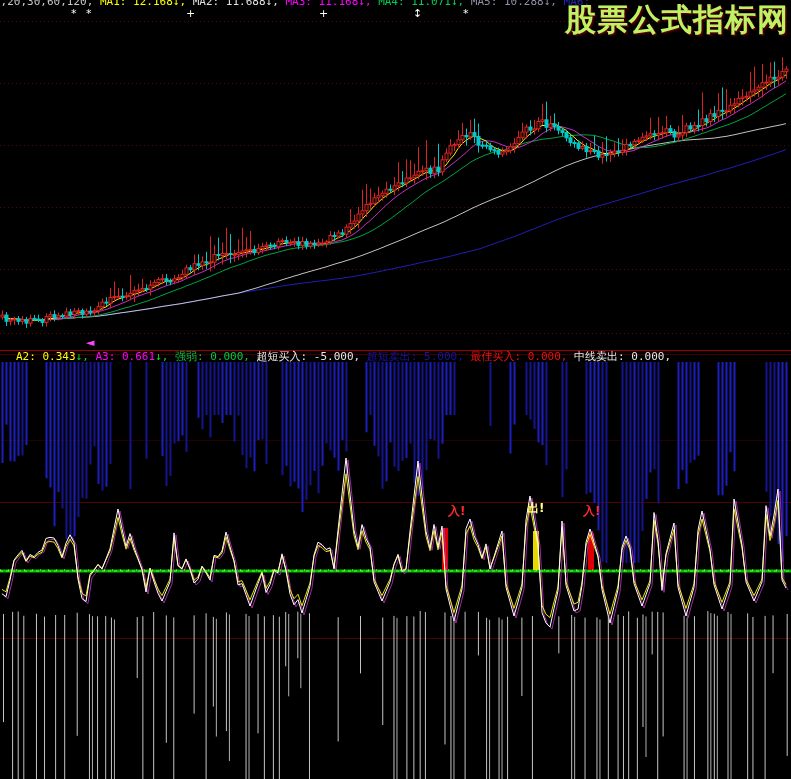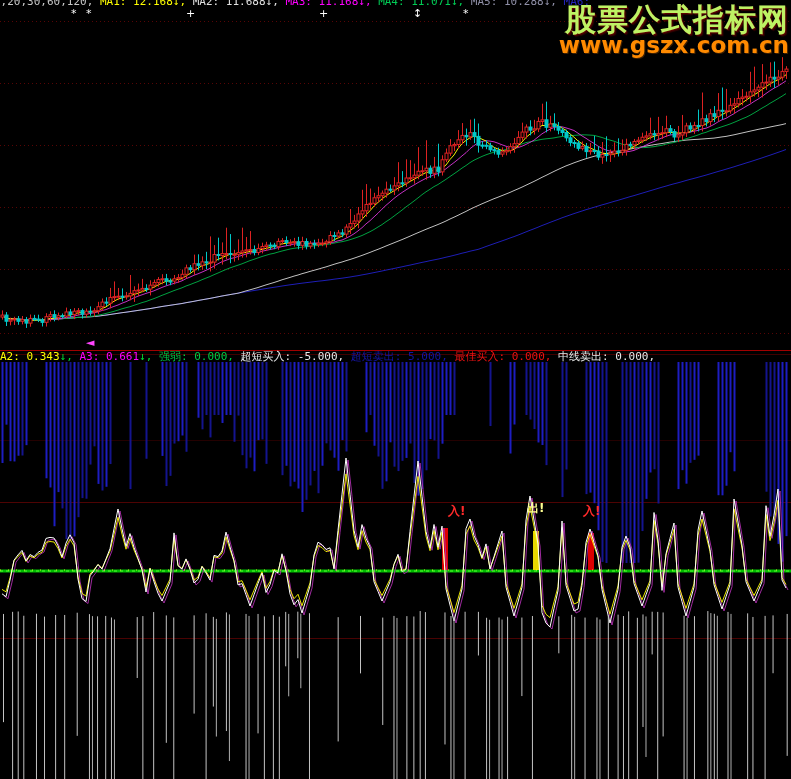--- a/index.html
+++ b/index.html
@@ -2,21 +2,21 @@
 <html><head>
 <meta charset="utf-8">
 <style>
   html,body{margin:0;padding:0;background:#000;}
   .screen{position:relative;width:791px;height:779px;background:#000;overflow:hidden;
           font-family:"DejaVu Sans","Liberation Sans",sans-serif;}
   #chart-svg{position:absolute;left:0;top:0;}
   .readout{position:absolute;white-space:pre;font-family:"DejaVu Sans Mono","DejaVu Sans",monospace;
            font-size:11px;line-height:12px;letter-spacing:0;}
   #top-readout{left:-6px;top:-4px;}
-  #ind-readout{left:0;top:351px;}
+  #ind-readout{left:16px;top:351px;}
   .readout span{font-family:inherit;}
   #star-row span{position:absolute;top:9px;color:#ffffff;font-size:11px;line-height:10px;}
   #watermark{position:absolute;right:2px;top:2px;text-align:right;z-index:30;}
   #wm-title{font-size:31px;font-weight:bold;color:#bef264;letter-spacing:1px;
             text-shadow:1px 1px 0 #5a0000,2px 2px 1px #300000;line-height:34px;}
   #wm-url{font-size:23px;font-weight:bold;color:#ff8a00;line-height:22px;margin-top:-2px;
           text-shadow:1px 1px 0 #402000;}
   #cursor-arrow{position:absolute;left:86px;top:337px;color:#ff44ff;font-size:11px;line-height:11px;z-index:5;}
   .sig-label{position:absolute;font-size:12px;font-weight:bold;line-height:12px;z-index:6;
              font-family:"DejaVu Sans",sans-serif;}
@@ -675,21 +675,20 @@
       <span style="left: 71px;">*</span>
       <span style="left: 86px;">*</span>
       <span style="left: 186px;">+</span>
       <span style="left: 319px;">+</span>
       <span style="left: 413px;">↕</span>
       <span style="left: 463px;">*</span>
     </div>
 
   <div id="watermark">
     <div id="wm-title">股票公式指标网</div>
-    <div id="wm-url">www.gszx.com.cn</div>
   </div>
 
   <div id="ind-readout" class="readout"><span style="color: rgb(255, 255, 0);">A2: 0.343</span><span style="color: rgb(0, 221, 51);">↓, </span><span style="color: rgb(255, 0, 255);">A3: 0.661</span><span style="color: rgb(0, 221, 51);">↓, </span><span style="color: rgb(0, 204, 68);">强弱: 0.000, </span><span style="color: rgb(232, 232, 232);">超短买入: -5.000, </span><span style="color: rgb(21, 21, 165);">超短卖出: 5.000, </span><span style="color: rgb(238, 17, 17);">最佳买入: 0.000, </span><span style="color: rgb(232, 232, 232);">中线卖出: 0.000,</span></div>
   <span id="cursor-arrow">◄</span>
   <div id="sig-labels">
       <div class="sig-label" style="left: 448px; top: 505px; color: rgb(255, 42, 42);">入!</div>
       <div class="sig-label" style="left: 527px; top: 502px; color: rgb(255, 255, 144);">出!</div>
       <div class="sig-label" style="left: 583px; top: 505px; color: rgb(255, 42, 42);">入!</div>
     </div>
 </div>

